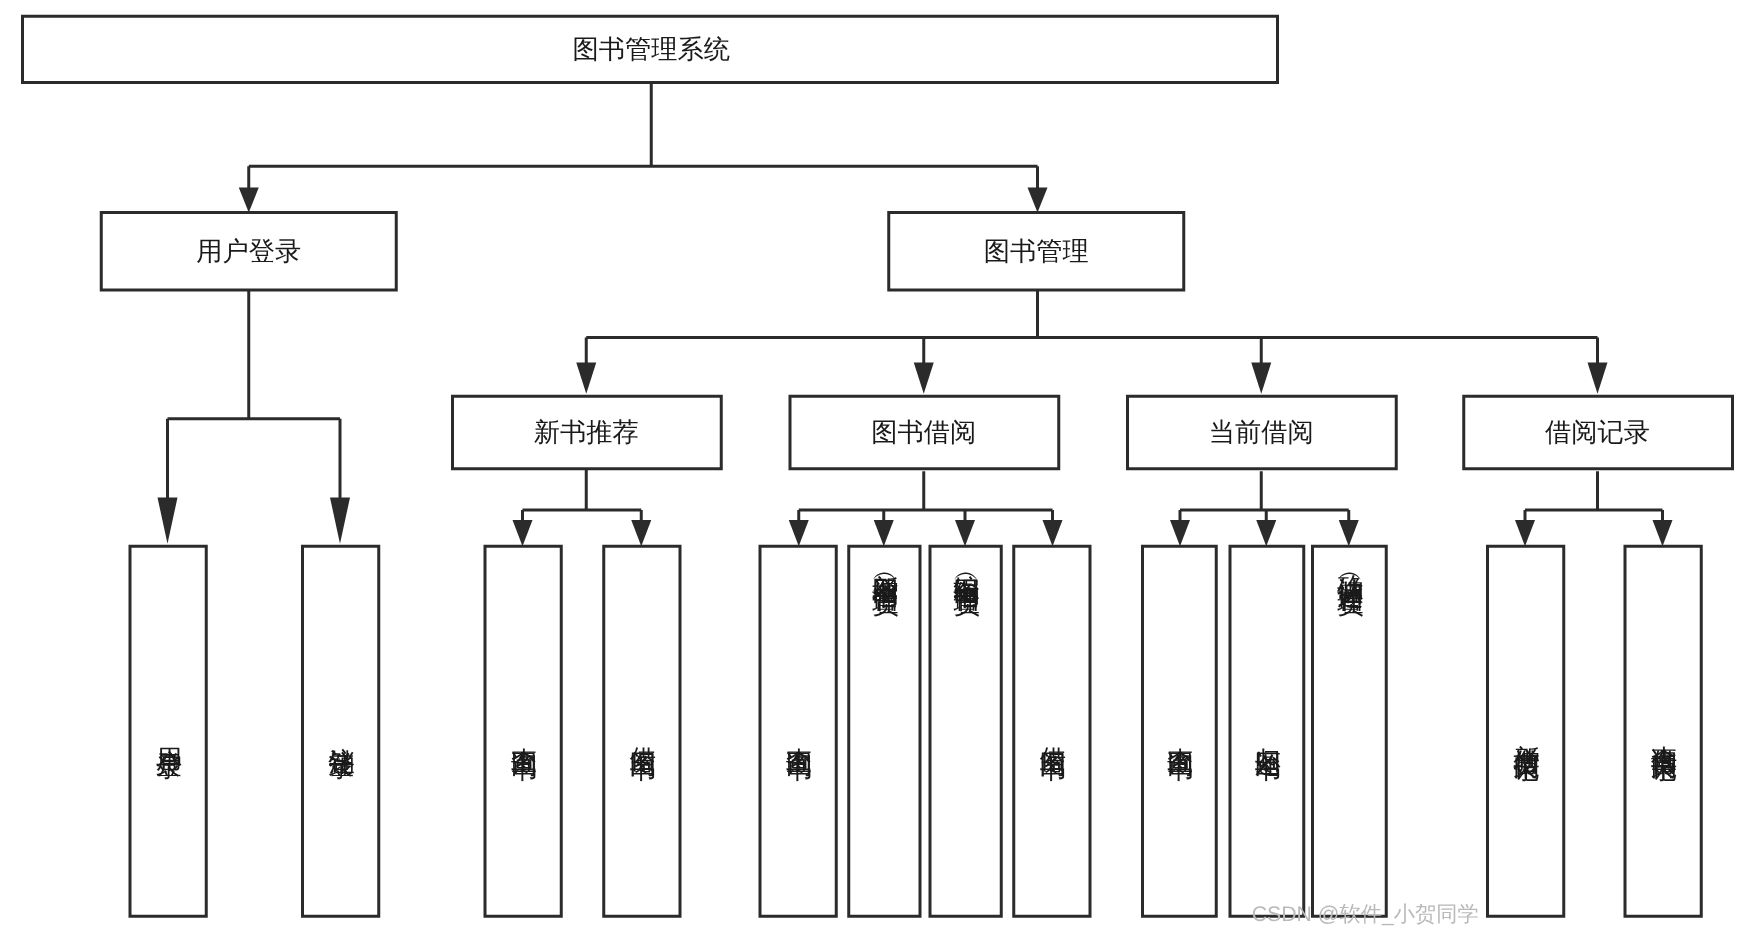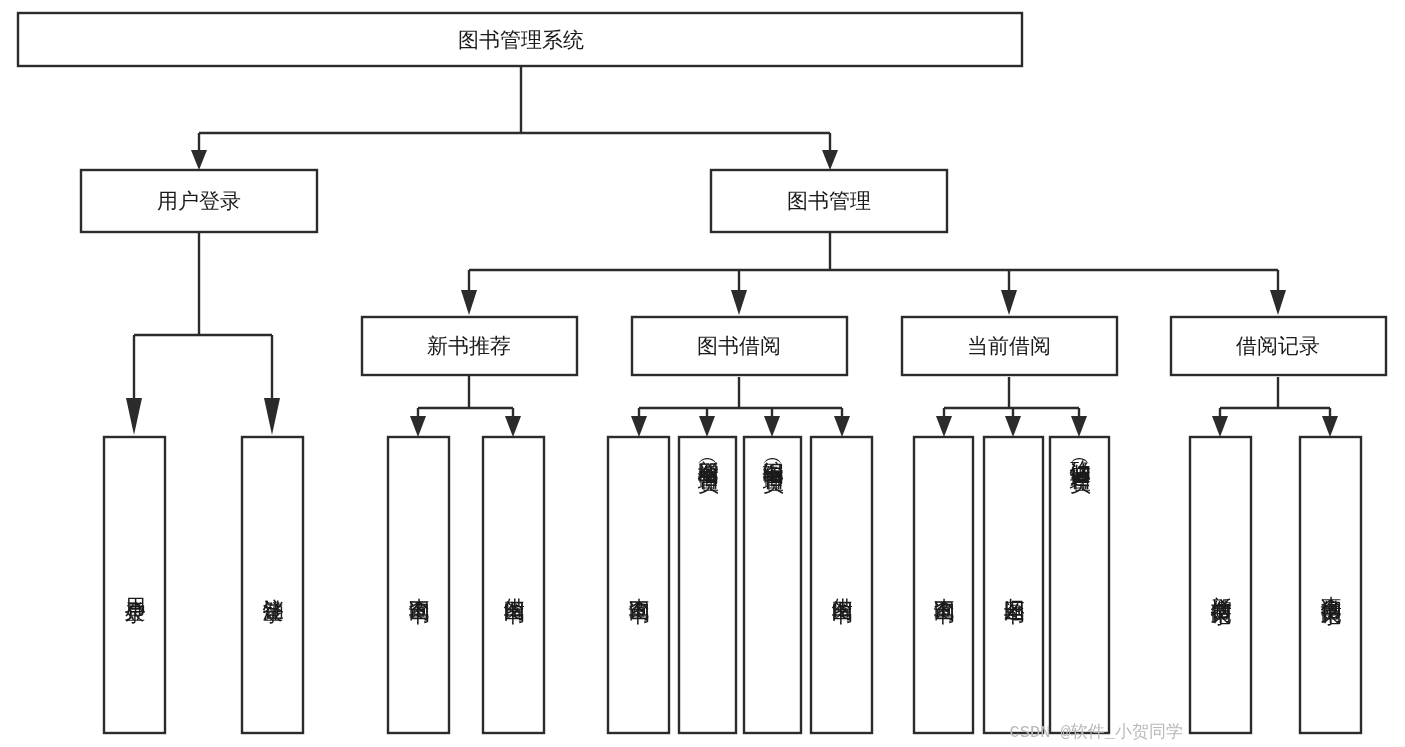--- a/index.html
+++ b/index.html
@@ -63,21 +63,21 @@
     font-size: 21px;
     line-height: 1.12;
     letter-spacing: 2px;
     color: #1a1a1a;
     text-align: center;
   }
   .watermark {
     position: absolute;
     right: 8px;
     bottom: 4px;
-    font-family: Liberation Mono, monospace;
+    font-family: Liberation Sans, sans-serif;
     font-size: 17px;
     color: #b9b9b9;
     white-space: nowrap;
   }
 </style>
 </head>
 <body>
 
 <div id="diagram-root">
 

